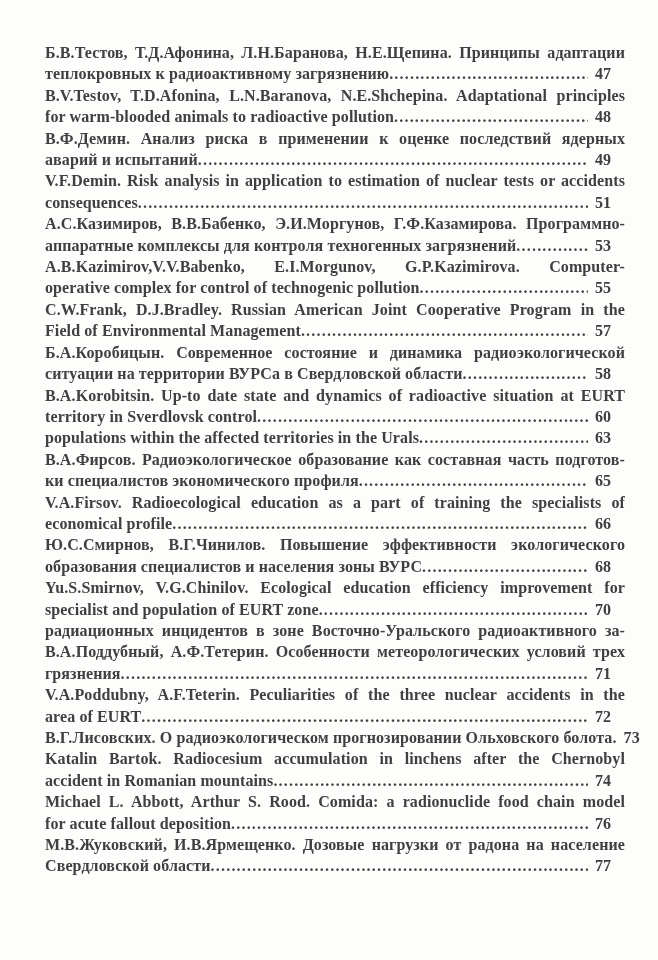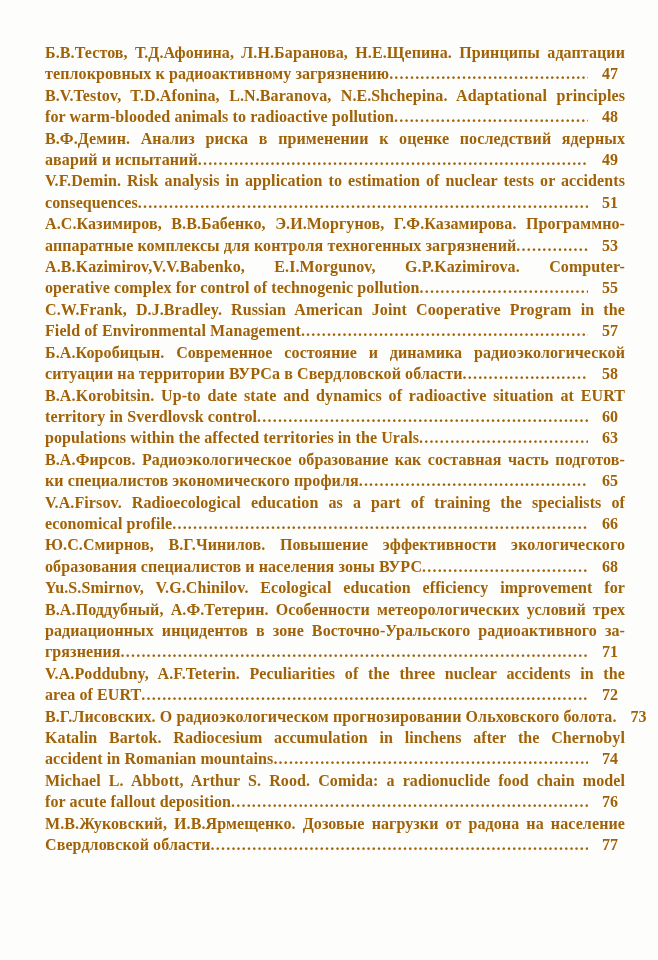--- a/index.html
+++ b/index.html
@@ -49,28 +49,28 @@
   .dots::after {
     content: "....................................................................................................................................................................";
     letter-spacing: 1.2px;
     font-weight: 700;
   }
   .dots.empty::after { content: ""; }
   .pg {
     flex: 0 0 auto;
     min-width: 30px;
     padding-left: 7px;
-    text-align: center;
+    text-align: left;
   }
 </style>
 </head>
 <body>
 
 <div class="page" style="background: rgb(253, 253, 252);">
-  <div class="toc" id="toc" style="color: #a16207;">
+  <div class="toc" id="toc" style="color: #404040;">
       <div class="entry">
         <div class="line just">Б.В.Тестов, Т.Д.Афонина, Л.Н.Баранова, Н.Е.Щепина. Принципы адаптации</div>
         <div class="line row">
           <span class="lt">теплокровных к радиоактивному загрязнению</span>
           <span class="dots"></span>
           <span class="pg">47</span>
         </div>
       </div>
       <div class="entry">
         <div class="line just">B.V.Testov, T.D.Afonina, L.N.Baranova, N.E.Shchepina. Adaptational principles</div>
@@ -162,24 +162,29 @@
       <div class="entry">
         <div class="line just">Ю.С.Смирнов, В.Г.Чинилов. Повышение эффективности экологического</div>
         <div class="line row">
           <span class="lt">образования специалистов и населения зоны ВУРС</span>
           <span class="dots"></span>
           <span class="pg">68</span>
         </div>
       </div>
       <div class="entry">
         <div class="line just">Yu.S.Smirnov, V.G.Chinilov. Ecological education efficiency improvement for</div>
-      </div>
-      <div class="entry">
+        <div class="line row">
+          <span class="lt">specialist and population of EURT zone</span>
+          <span class="dots"></span>
+          <span class="pg">70</span>
+        </div>
+      </div>
+      <div class="entry">
+        <div class="line just">радиационных инцидентов в зоне Восточно-Уральского радиоактивного за-</div>
         <div class="line just">В.А.Поддубный, А.Ф.Тетерин. Особенности метеорологических условий трех</div>
-        <div class="line just">радиационных инцидентов в зоне Восточно-Уральского радиоактивного за-</div>
         <div class="line row">
           <span class="lt">грязнения</span>
           <span class="dots"></span>
           <span class="pg">71</span>
         </div>
       </div>
       <div class="entry">
         <div class="line just">V.A.Poddubny, A.F.Teterin. Peculiarities of the three nuclear accidents in the</div>
         <div class="line row">
           <span class="lt">area of EURT</span>

